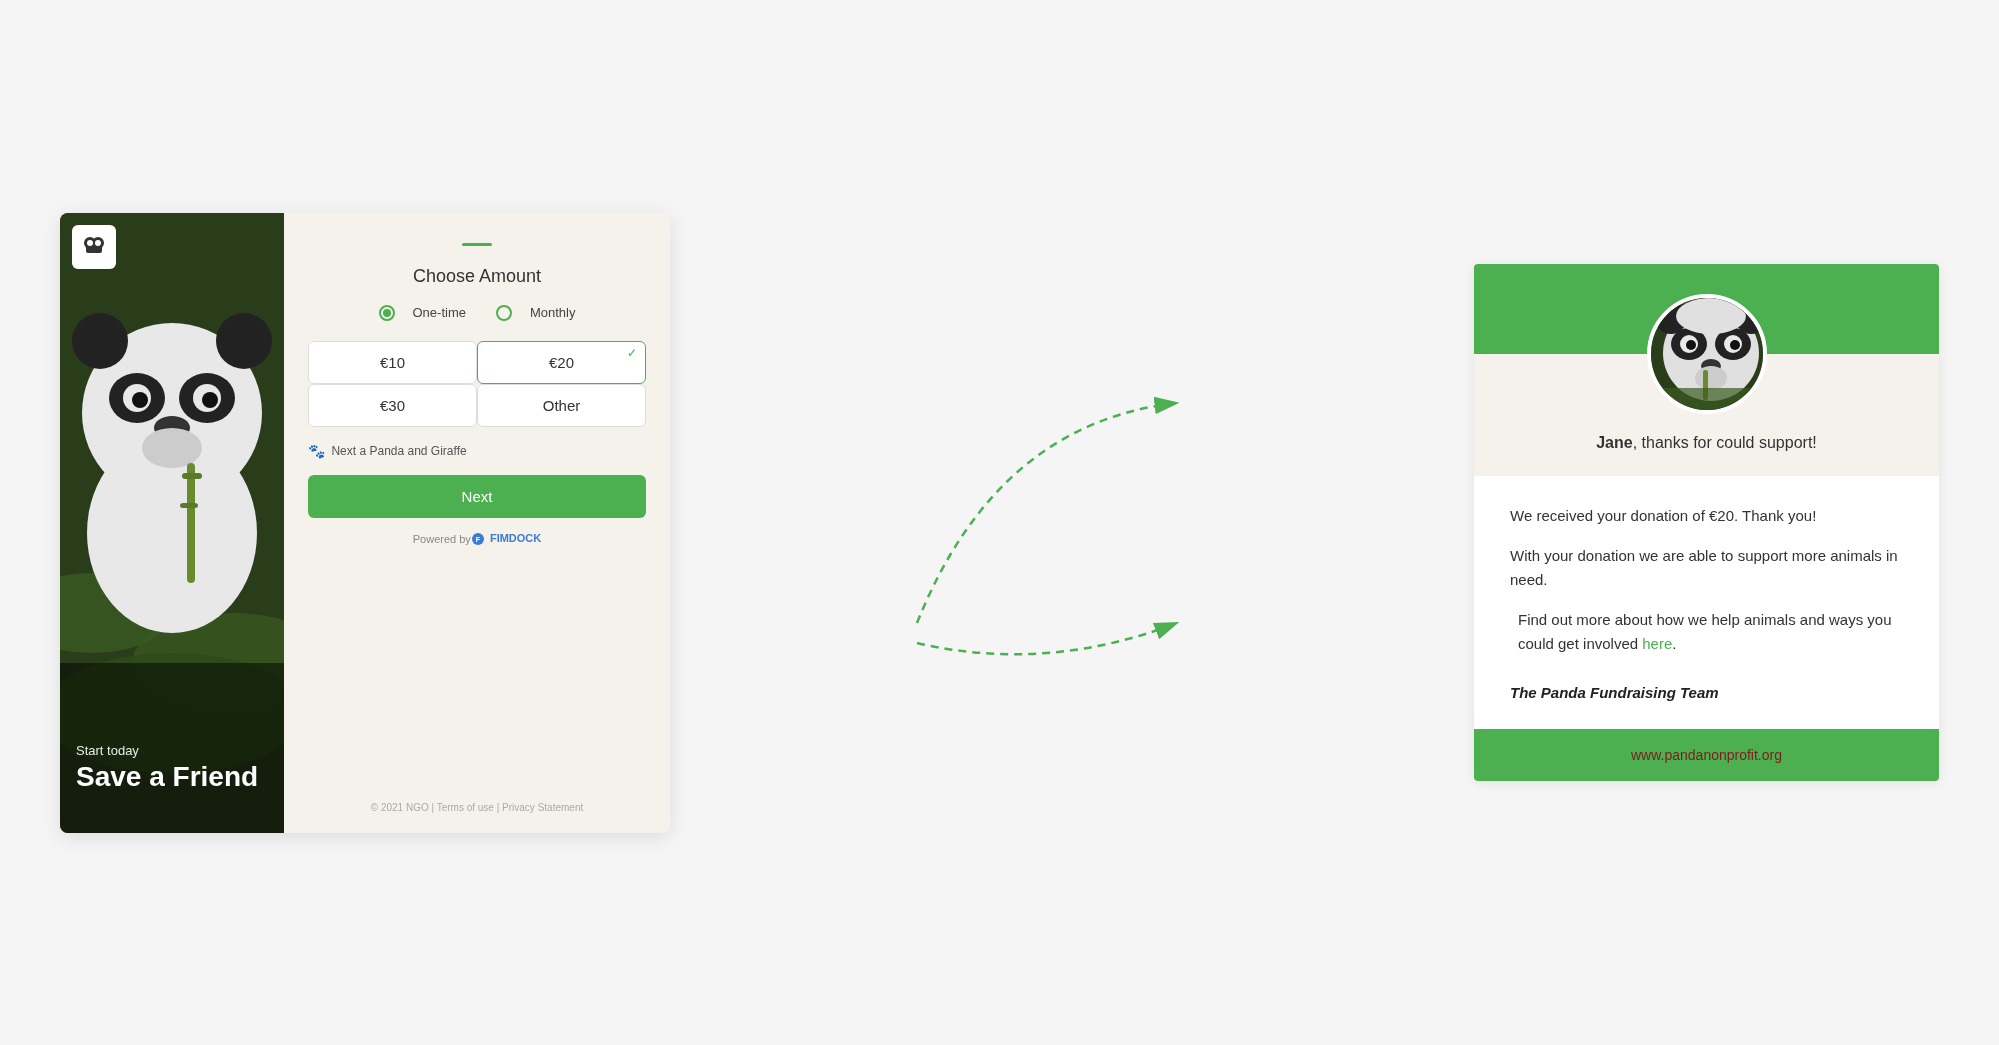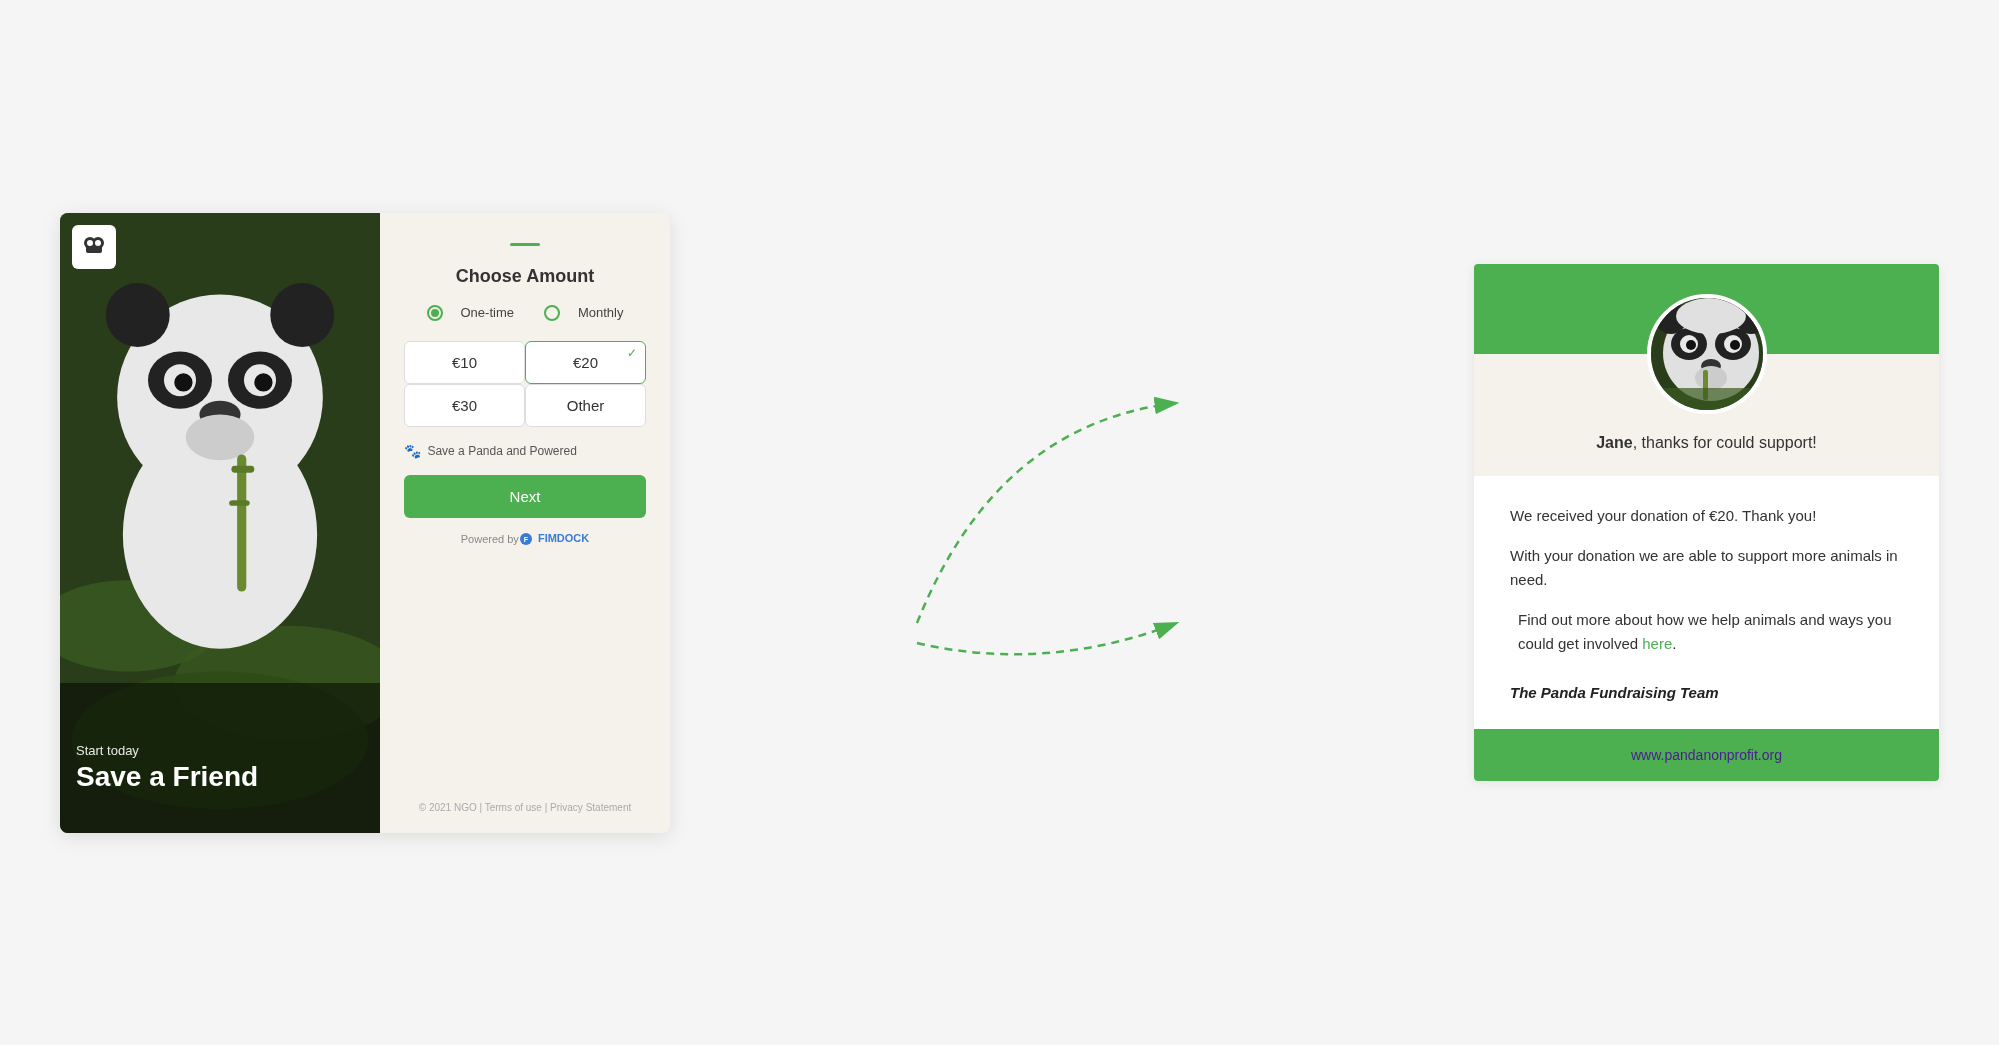--- a/index.html
+++ b/index.html
@@ -29,21 +29,21 @@
       width: 610px;
       height: 620px;
       flex-shrink: 0;
       box-shadow: 0 4px 20px rgba(0,0,0,0.1);
       border-radius: 8px;
       overflow: hidden;
       margin-left: 20px;
     }
 
     .widget-image-panel {
-      width: 320px;
+      width: 224px;
       background: #737373;
       position: relative;
       overflow: hidden;
       flex-shrink: 0;
     }
 
     
     .panda-svg {
       position: absolute;
       top: 0; left: 0;
@@ -99,21 +99,21 @@
     .form-divider {
       width: 30px;
       height: 3px;
       background: #4caf50;
       margin-bottom: 20px;
       border-radius: 2px;
     }
 
     .form-title {
       font-size: 18px;
-      font-weight: 700;
+      font-weight: 400;
       color: #333;
       margin-bottom: 18px;
       text-align: center;
     }
 
     .payment-type-row {
       display: flex;
       gap: 30px;
       margin-bottom: 20px;
     }
@@ -326,21 +326,21 @@
       font-size: 15px;
       color: #222;
       padding: 0 36px 28px;
       background: white;
     }
 
     .email-footer {
       background: #4caf50;
       text-align: center;
       padding: 18px;
-      color: #4c1d95;
+      color: #7f1d1d;
       font-size: 14px;
     }
   </style>
 </head>
 <body>
 
 <div class="main-container">
 
   <div class="donation-widget">
 
@@ -413,21 +413,21 @@
 
       <div class="amount-grid">
         <button class="amount-btn">€10</button>
         <button class="amount-btn selected">€20</button>
         <button class="amount-btn">€30</button>
         <button class="amount-btn">Other</button>
       </div>
 
       <div class="charity-label">
         <span class="charity-icon">🐾</span>
-        <span>Save a Panda and Powered</span>
+        <span>Next a Panda and Giraffe</span>
       </div>
 
       <button class="next-btn">Next</button>
 
       <div class="powered-by">
         <span>Powered by</span>
         <span class="fimdock">
           <svg width="14" height="14" viewBox="0 0 14 14" style="vertical-align:middle;margin-right:2px;">
             <circle cx="7" cy="7" r="6" fill="#3a7bd5"></circle>
             <text x="7" y="10" text-anchor="middle" fill="white" font-size="7" font-weight="bold">F</text>

